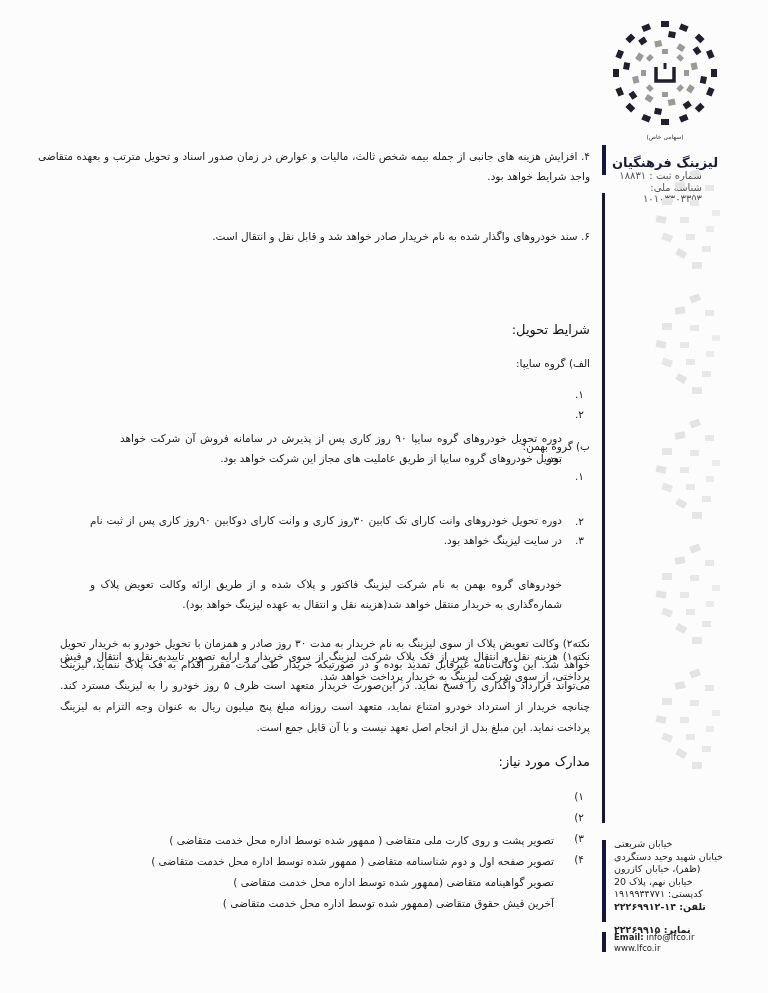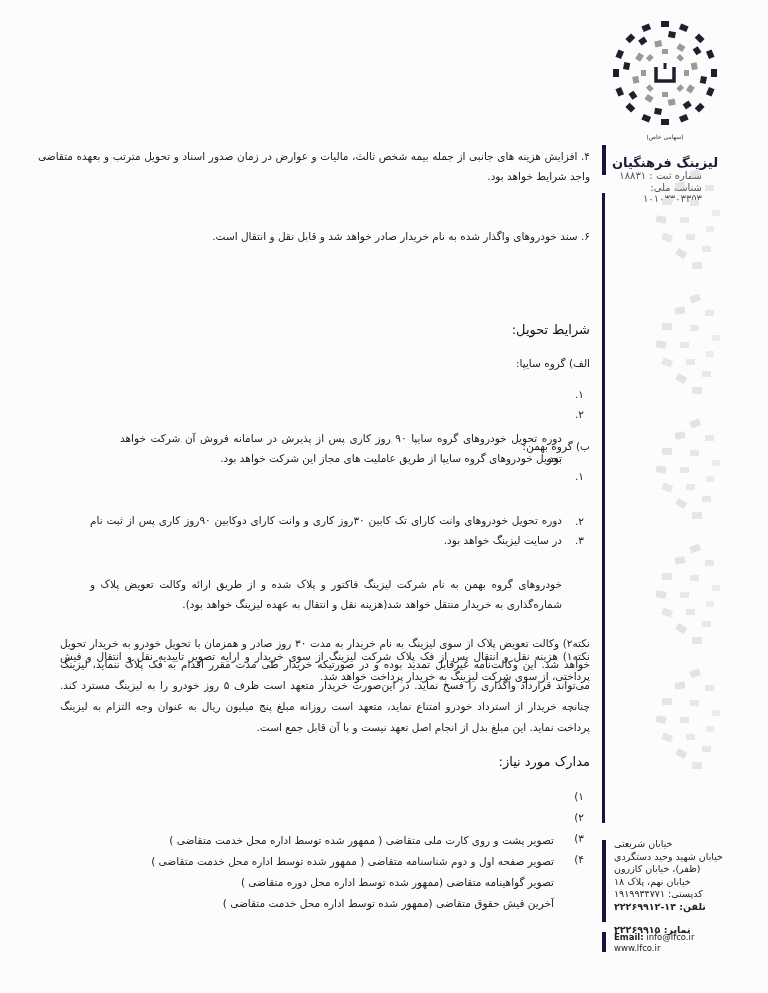--- a/index.html
+++ b/index.html
@@ -81,21 +81,21 @@
     <div class="li doc-li" style="top:786px; width:460px;">
       <span class="num">۱)</span>
       <span class="txt">تصویر پشت و روی کارت ملی متقاضی ( ممهور شده توسط اداره محل خدمت متقاضی )</span>
     </div>
     <div class="li doc-li" style="top:807px; width:460px;">
       <span class="num">۲)</span>
       <span class="txt">تصویر صفحه اول و دوم شناسنامه متقاضی ( ممهور شده توسط اداره محل خدمت متقاضی )</span>
     </div>
     <div class="li doc-li" style="top:828px; width:460px;">
       <span class="num">۳)</span>
-      <span class="txt">تصویر گواهینامه متقاضی (ممهور شده توسط اداره محل دوره متقاضی )</span>
+      <span class="txt">تصویر گواهینامه متقاضی (ممهور شده توسط اداره محل خدمت متقاضی )</span>
     </div>
     <div class="li doc-li" style="top:849px; width:460px;">
       <span class="num">۴)</span>
       <span class="txt">آخرین فیش حقوق متقاضی (ممهور شده توسط اداره محل خدمت متقاضی )</span>
     </div>
   </div>
 
   <div class="sidebar">
     <svg class="logo-wrap" viewBox="0 0 110 110">
       <g transform="translate(55,55)">
@@ -181,21 +181,21 @@
       <use href="#arc" x="0" y="250"></use>
       <use href="#arc" x="0" y="375"></use>
       <use href="#arc" x="0" y="500"></use>
     </svg>
 
     <div class="addr-bar"></div>
     <div class="addr">
       <div>خیابان شریعتی</div>
       <div>خیابان شهید وحید دستگردی</div>
       <div>(ظفر)، خیابان کازرون</div>
-      <div>خیابان نهم، پلاک ۱۸</div>
+      <div>خیابان نهم، پلاک 20</div>
       <div>کدپستی: ۱۹۱۹۹۳۴۷۷۱</div>
       <div class="b">تلفن: ۱۴-۲۲۲۶۹۹۱۲</div>
       <div class="b" style="margin-top:11px;">نمابر: ۲۲۲۶۹۹۱۵</div>
     </div>
 
     <div class="addr-bar2"></div>
     <div class="contact">
       <div><b>Email:</b> <span>info@lfco.ir</span></div>
       <div>www.lfco.ir</div>
     </div>

